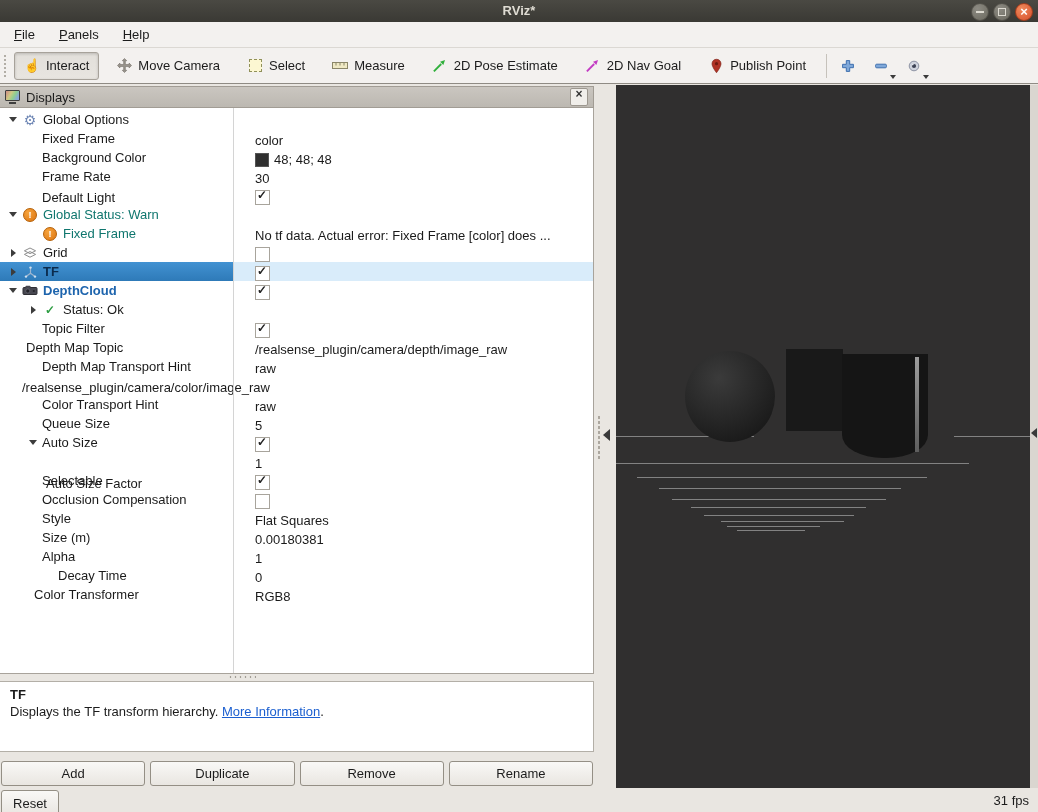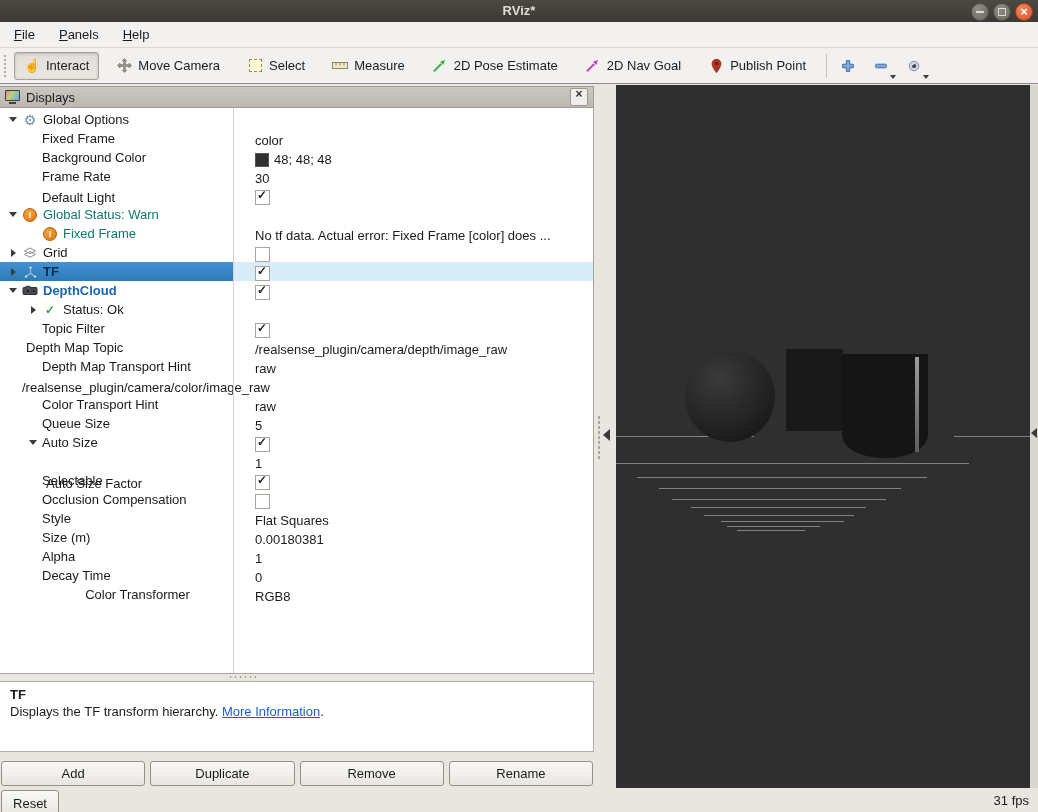--- a/index.html
+++ b/index.html
@@ -468,30 +468,30 @@
       <div class="trow">
         <div class="tname" style="padding-left: 24px;">
           <span class="exp"></span>
           <span class="lbl">Alpha</span>
         </div>
         <div class="tval">
           <span class="vtext">1</span>
         </div>
       </div>
       <div class="trow">
-        <div class="tname" style="padding-left: 24px;">
+        <div class="tname" style="padding-left: 40px;">
           <span class="exp"></span>
           <span class="lbl">Decay Time</span>
         </div>
         <div class="tval">
           <span class="vtext">0</span>
         </div>
       </div>
       <div class="trow">
-        <div class="tname" style="padding-left: 24px; justify-content: center;">
+        <div class="tname" style="padding-left: 16px;">
           <span class="exp"></span>
           <span class="lbl">Color Transformer</span>
         </div>
         <div class="tval">
           <span class="vtext">RGB8</span>
         </div>
       </div>
     </div>
   <div class="col-divider"></div>
 </div>

